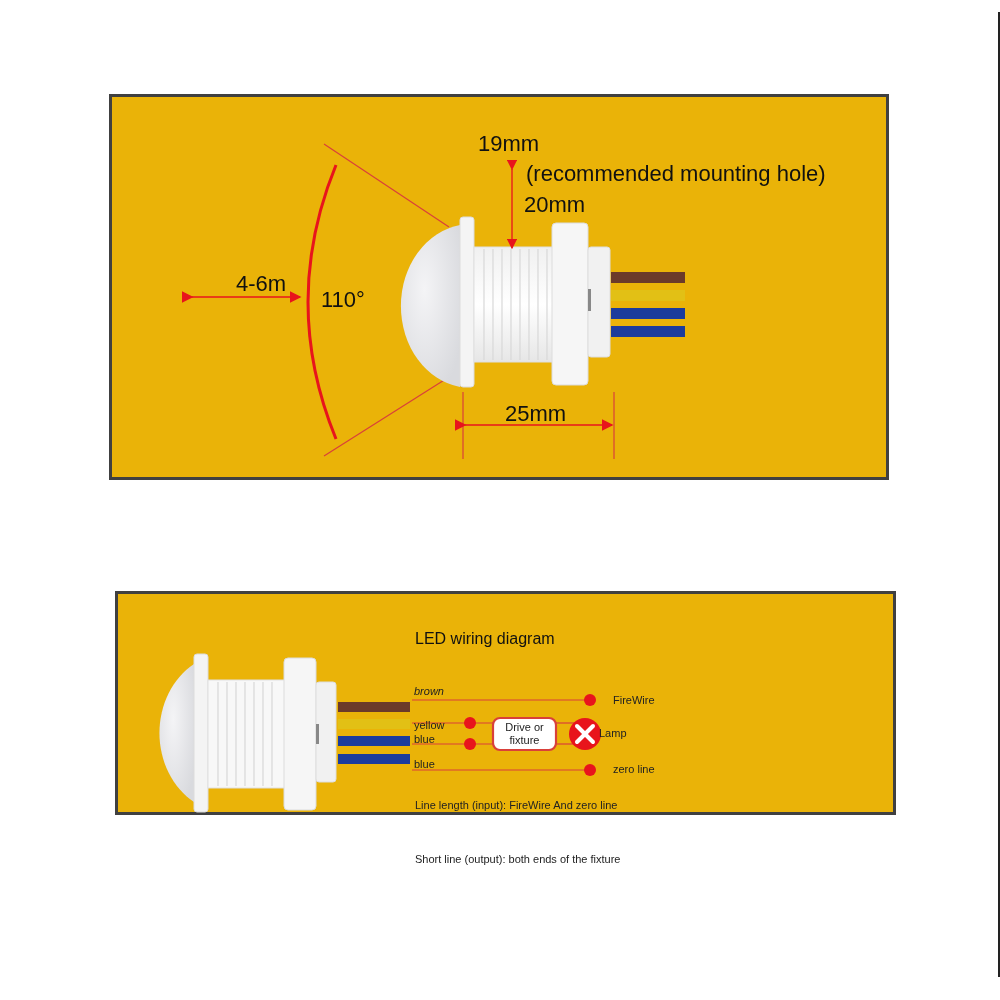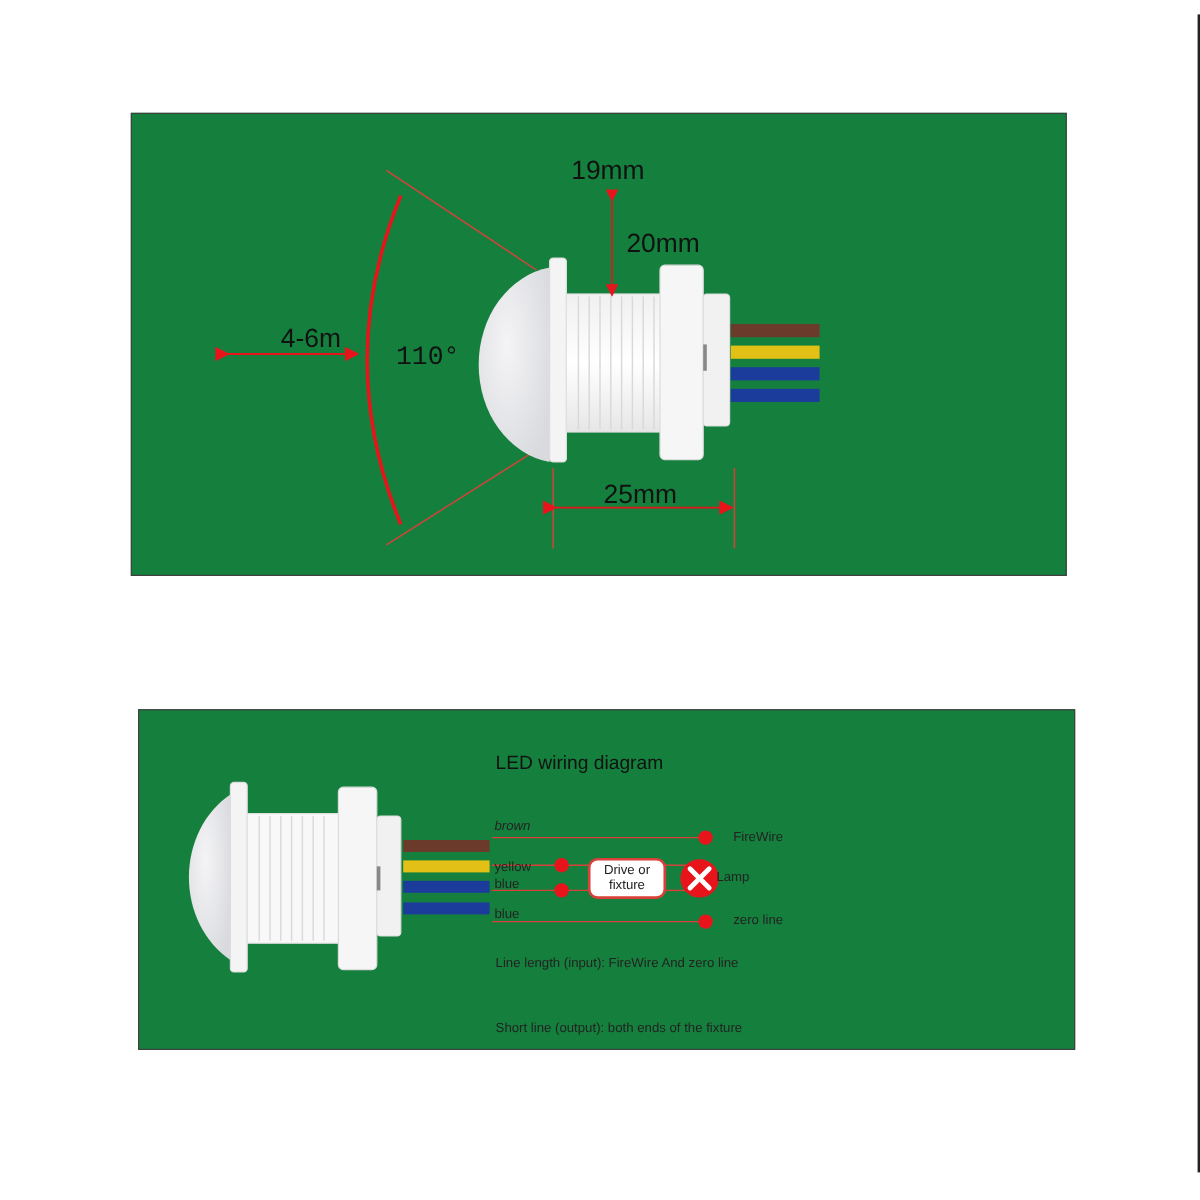--- a/index.html
+++ b/index.html
@@ -1,19 +1,19 @@
 <!DOCTYPE html>
 <html><head>
   <meta charset="utf-8">
   <style>
     html, body { margin: 0; padding: 0; background: #ffffff; }
     body { width: 1000px; height: 1000px; position: relative; overflow: hidden; font-family: "Liberation Sans", sans-serif; }
-    .panel { position: absolute; background: #15803d; border: 1px solid #404040; box-sizing: border-box; }
+    .panel { position: absolute; background: #eab308; border: 3px solid #404040; box-sizing: border-box; }
     #panel-top { left: 109px; top: 94px; width: 780px; height: 386px; }
-    #panel-bottom { left: 115px; top: 591px; width: 781px; height: 284px; }
+    #panel-bottom { left: 115px; top: 591px; width: 781px; height: 224px; }
     .edge-line { position: absolute; left: 998px; top: 12px; width: 2px; height: 965px; background: #222; }
     svg { position: absolute; left: 0; top: 0; }
     .dim-text { position: absolute; font-size: 22px; color: #111; white-space: nowrap; line-height: 1; }
     .wd-text { position: absolute; font-size: 11px; color: #222; white-space: nowrap; line-height: 1; }
     .wd-title { position: absolute; font-size: 16px; color: #111; white-space: nowrap; line-height: 1; }
     .box-text { position: absolute; font-size: 11px; color: #222; text-align: center; line-height: 13px; }
   </style>
 </head>
 <body>
 
@@ -69,23 +69,24 @@
     <rect x="499" y="211" width="74" height="11" fill="#1c3c9c"></rect>
     <rect x="499" y="229" width="74" height="11" fill="#1c3c9c"></rect>
 
     <line x1="400" y1="72" x2="400" y2="151" stroke="#e8141c" stroke-width="1.3" marker-start="url(#arrR)" marker-end="url(#arrR)"></line>
 
     <line x1="351" y1="295" x2="351" y2="362" stroke="#d9403a" stroke-width="1.2"></line>
     <line x1="502" y1="295" x2="502" y2="362" stroke="#d9403a" stroke-width="1.2"></line>
     <line x1="353" y1="328" x2="500" y2="328" stroke="#e8141c" stroke-width="1.5" marker-start="url(#arrR)" marker-end="url(#arrR)"></line>
   </svg>
   <div class="dim-text" style="left:366px;top:36px;">19mm</div>
+  <div class="dim-text" style="left:414px;top:66px;">(recommended mounting hole)</div>
   <div class="dim-text" style="left:412px;top:97px;">20mm</div>
   <div class="dim-text" style="left:124px;top:176px;">4-6m</div>
-  <div class="dim-text" style="left:220px;top:192px;font-family:Liberation Mono, monospace;">110°</div>
+  <div class="dim-text" style="left:209px;top:192px;">110°</div>
   <div class="dim-text" style="left:393px;top:306px;">25mm</div>
 </div>
 
 <div class="panel" id="panel-bottom">
   <svg width="781" height="260">
     <defs>
       <radialGradient id="domeG2" cx="40%" cy="40%" r="70%">
         <stop offset="0%" stop-color="#f4f4f6"></stop>
         <stop offset="100%" stop-color="#d9dade"></stop>
       </radialGradient>

